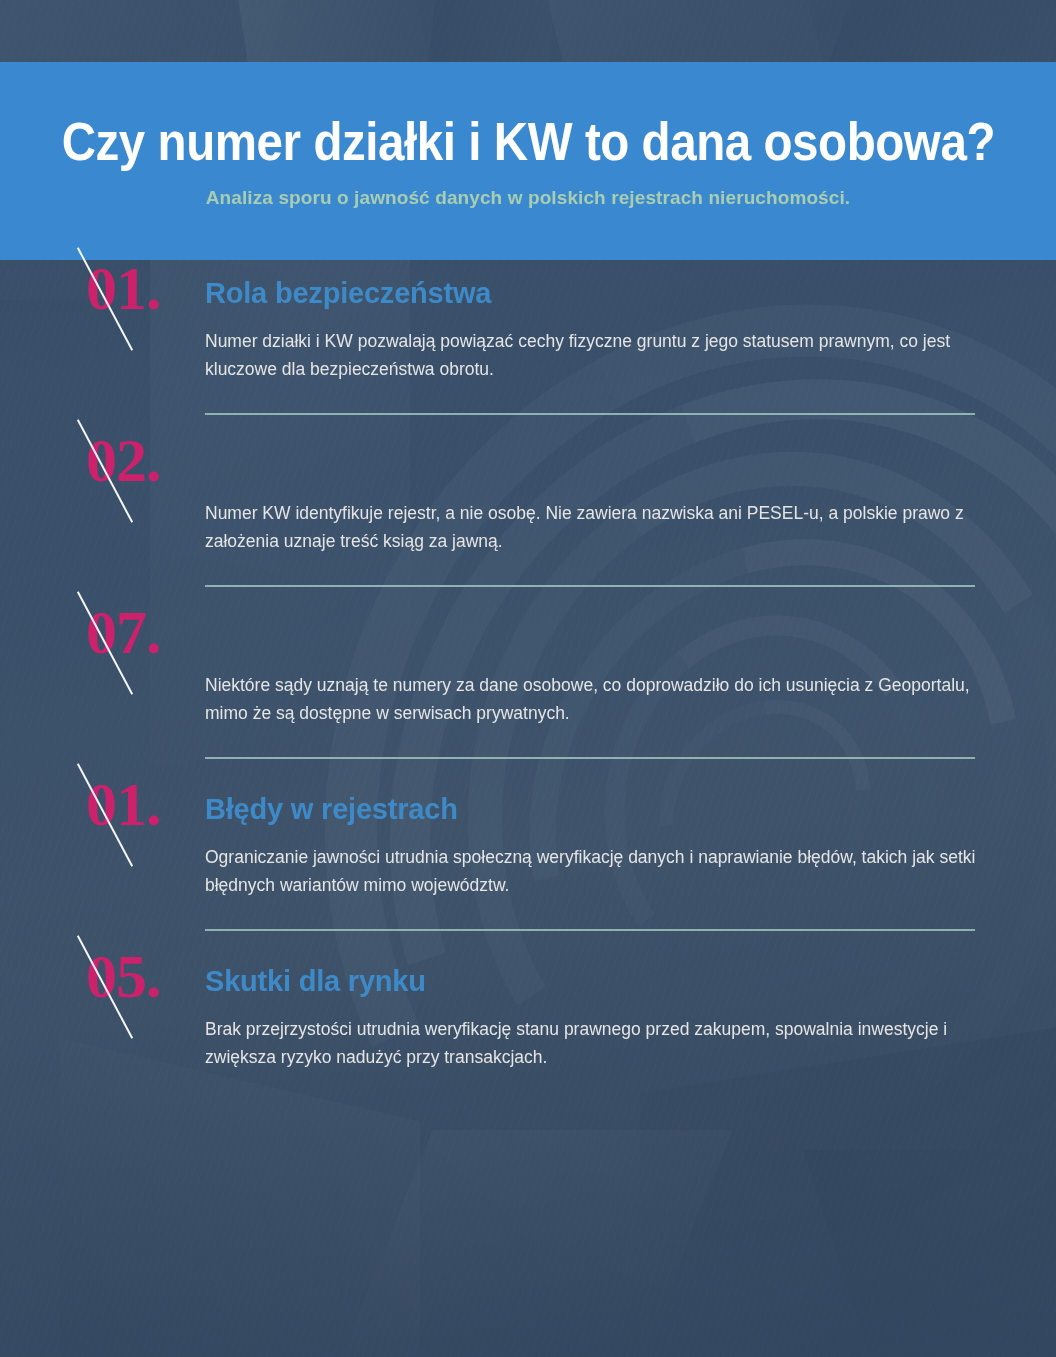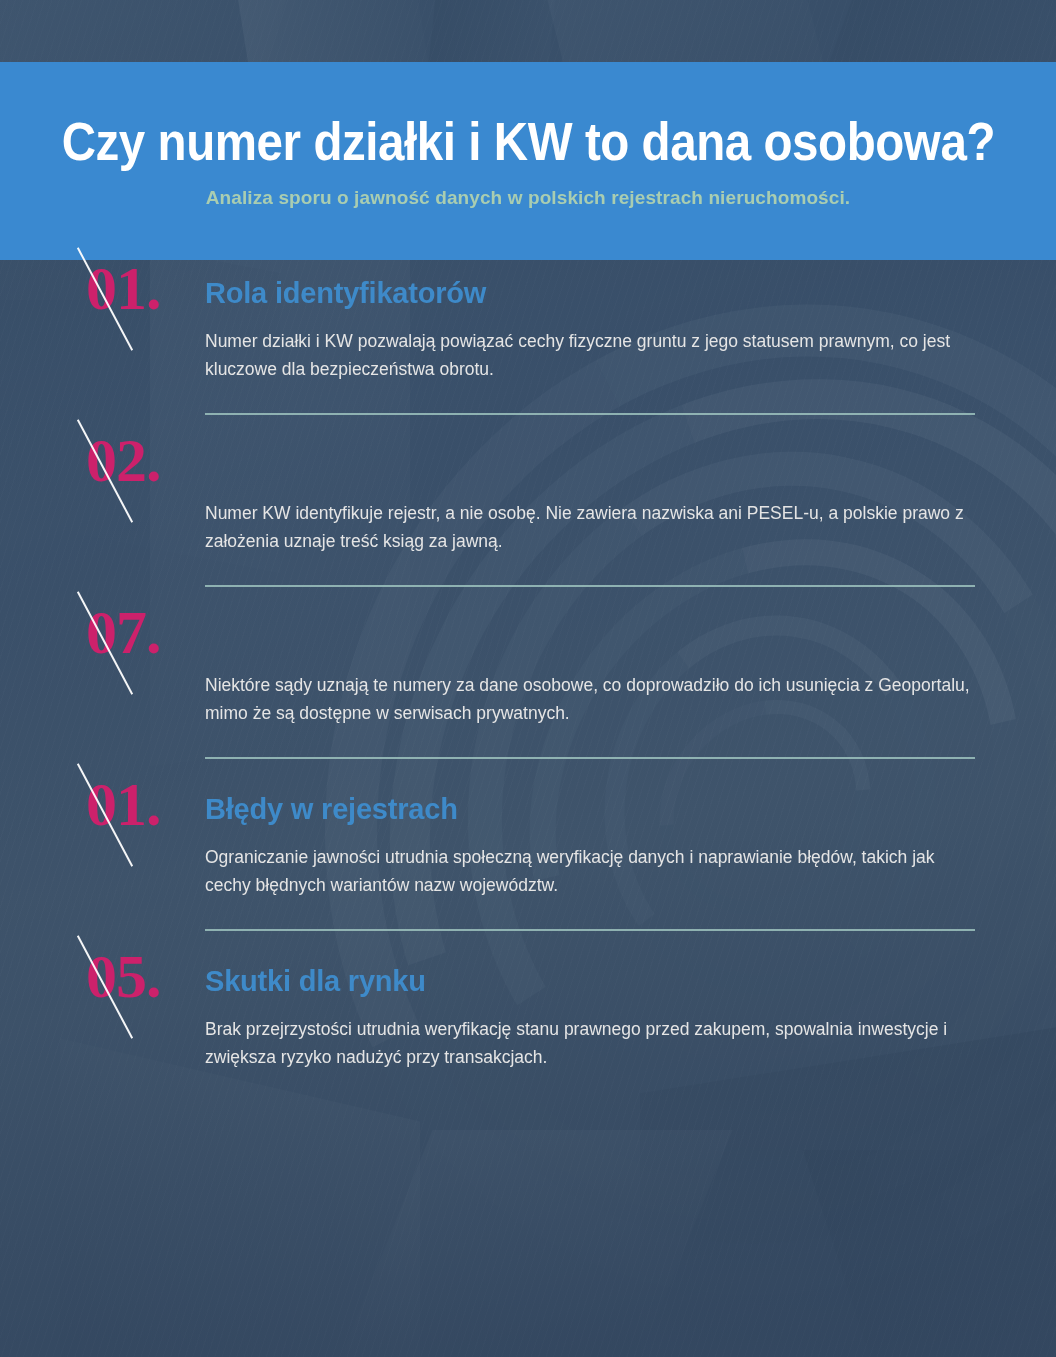--- a/index.html
+++ b/index.html
@@ -228,21 +228,21 @@
   <div id="page-subtitle">Analiza sporu o jawność danych w polskich rejestrach nieruchomości.</div>
 </div>
 
 <div id="items">
     <div class="item">
       <div class="item-body">
         <div class="numeral-wrap">
           <div class="numeral">01.</div>
           <div class="slash"></div>
         </div>
-        <div class="item-heading">Rola identyfikatorów</div>
+        <div class="item-heading">Rola bezpieczeństwa</div>
         <div class="item-text">Numer działki i KW pozwalają powiązać cechy fizyczne gruntu z jego statusem prawnym, co jest kluczowe dla bezpieczeństwa obrotu.</div>
       </div>
     </div>
     <div class="item">
       <div class="divider"></div>
       <div class="item-body">
         <div class="numeral-wrap">
           <div class="numeral">02.</div>
           <div class="slash"></div>
         </div>
@@ -260,21 +260,21 @@
       </div>
     </div>
     <div class="item">
       <div class="divider"></div>
       <div class="item-body">
         <div class="numeral-wrap">
           <div class="numeral">01.</div>
           <div class="slash"></div>
         </div>
         <div class="item-heading">Błędy w rejestrach</div>
-        <div class="item-text">Ograniczanie jawności utrudnia społeczną weryfikację danych i naprawianie błędów, takich jak cechy błędnych wariantów nazw województw.</div>
+        <div class="item-text">Ograniczanie jawności utrudnia społeczną weryfikację danych i naprawianie błędów, takich jak setki błędnych wariantów mimo województw.</div>
       </div>
     </div>
     <div class="item">
       <div class="divider"></div>
       <div class="item-body">
         <div class="numeral-wrap">
           <div class="numeral">05.</div>
           <div class="slash"></div>
         </div>
         <div class="item-heading">Skutki dla rynku</div>

